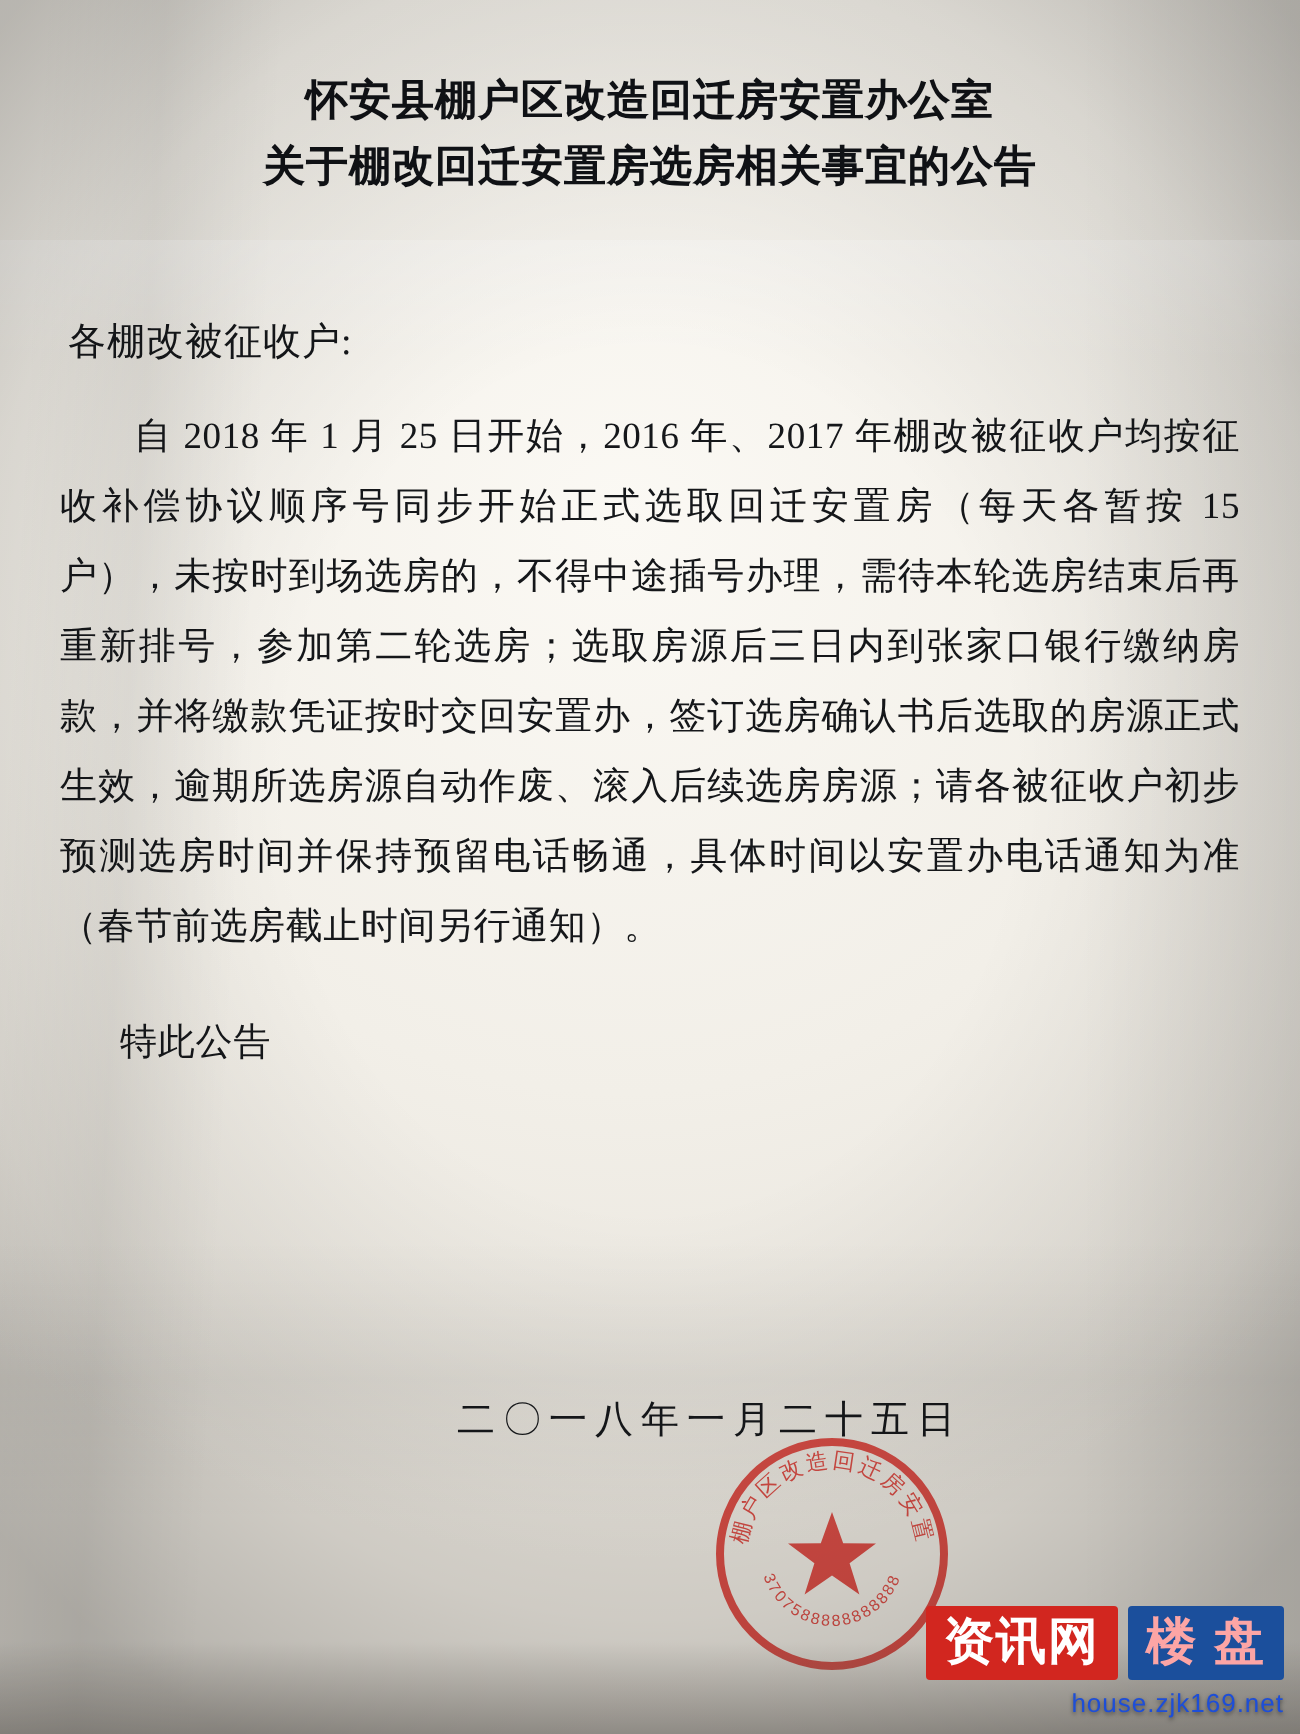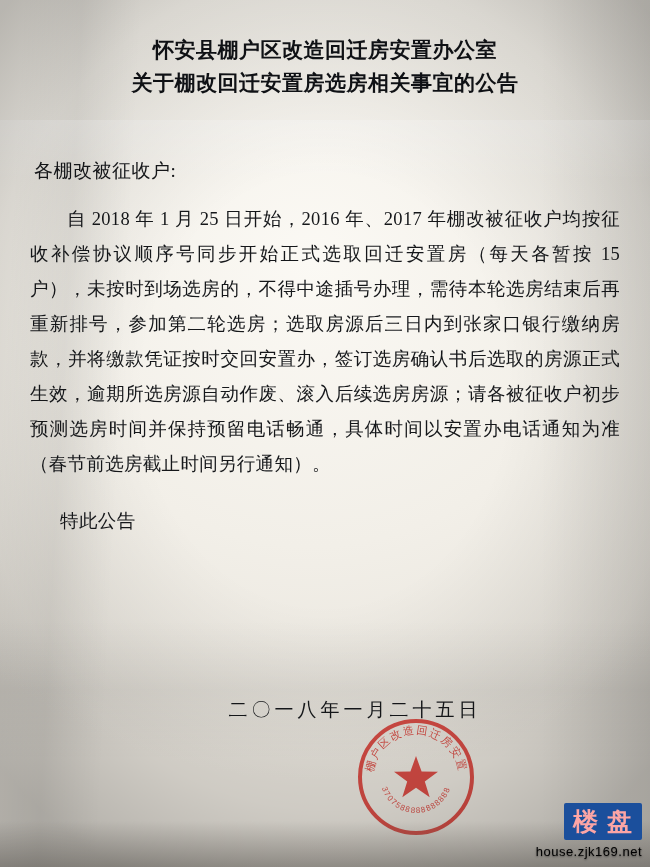--- a/index.html
+++ b/index.html
@@ -143,21 +143,21 @@
     font-weight: bold;
     font-size: 25px;
     padding: 5px 9px 6px 9px;
     letter-spacing: 1px;
     border-radius: 2px;
     margin-left: 5px;
     line-height: 26px;
   }
   .wm-url {
     margin-top: 4px;
-    color: #000000;
+    color: #1d4ed8;
     font-family: "Liberation Sans", "DejaVu Sans", sans-serif;
     font-size: 13px;
     text-shadow: 0 1px 2px rgba(0,0,0,0.5);
     letter-spacing: 0.5px;
   }
   .wall-strip {
     position: absolute;
     left: 0;
     bottom: 0;
     width: 650px;
@@ -203,17 +203,18 @@
         </g>
       </svg>
     </div>
   </div>
 
   <div class="wall-strip"></div>
   <div class="vignette"></div>
 
   <div class="watermark">
     <div class="wm-row">
+      <div class="wm-red">资讯网</div>
       <div class="wm-blue">楼 盘</div>
     </div>
     <div class="wm-url">house.zjk169.net</div>
   </div>
 </div>
 
 </body></html>

